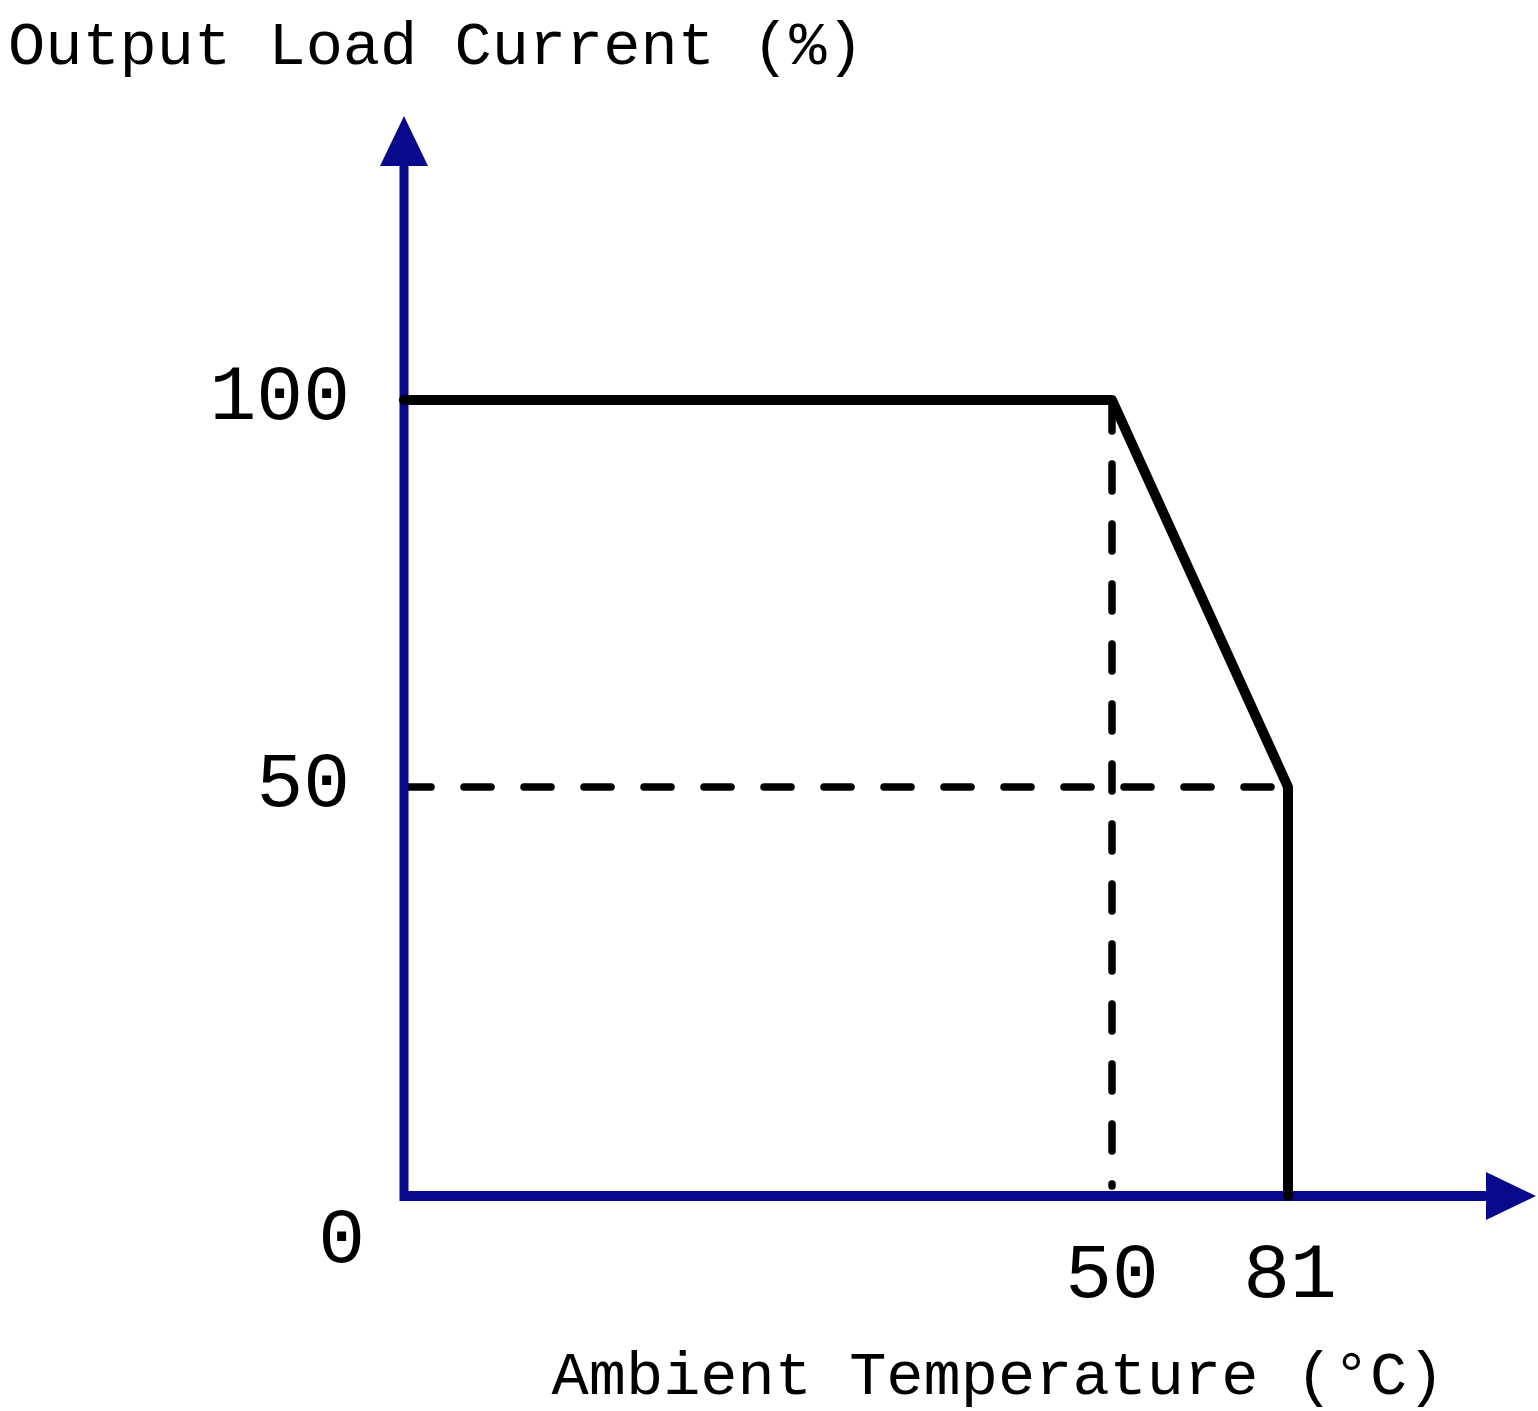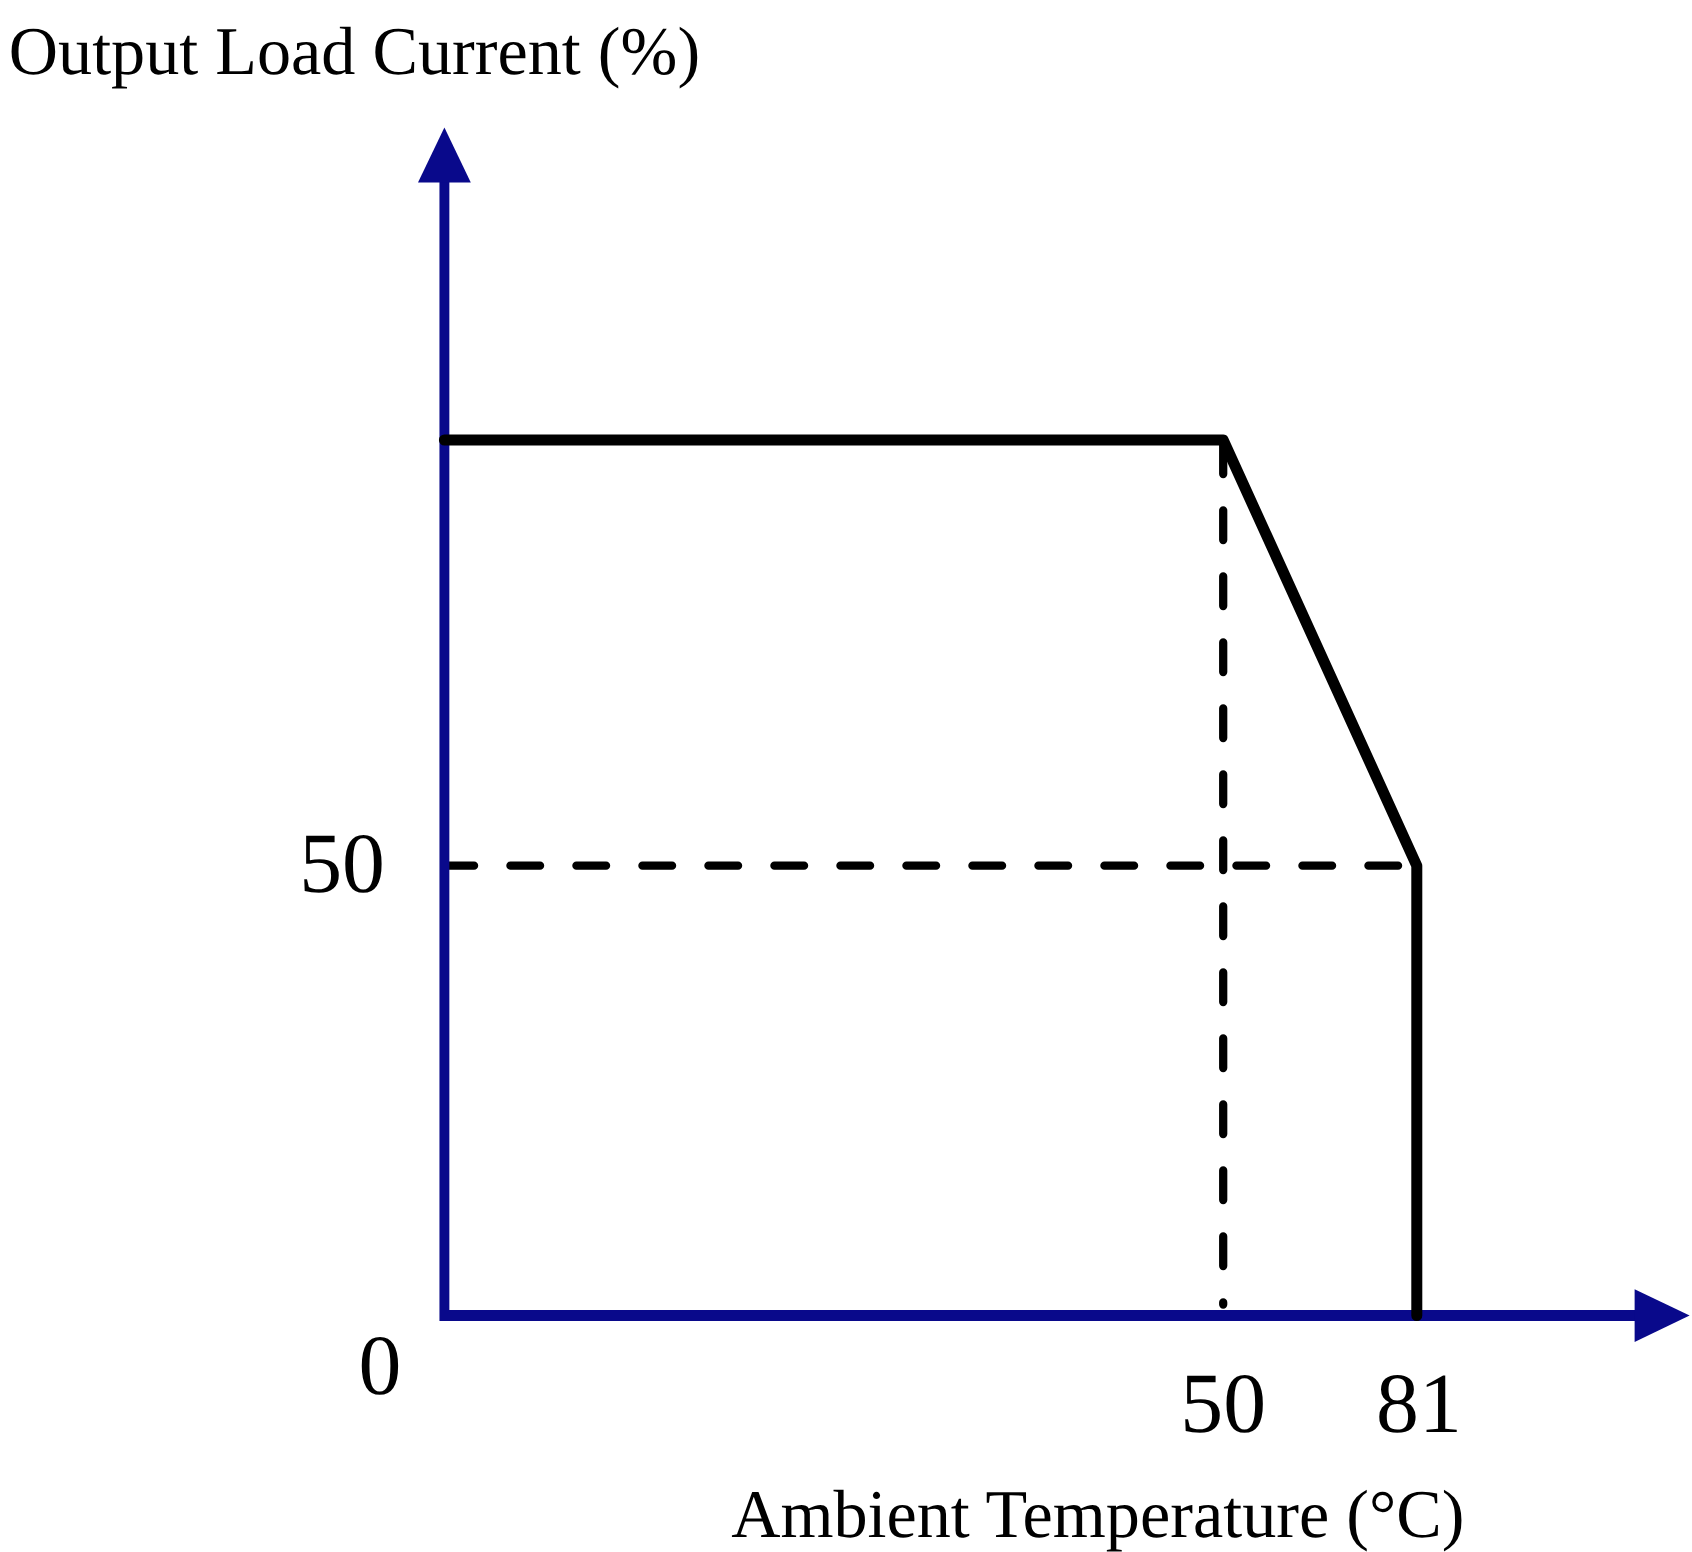--- a/index.html
+++ b/index.html
@@ -1,21 +1,21 @@
 <!DOCTYPE html>
 <html><head>
 <meta charset="utf-8">
 <style>
   html, body { margin: 0; padding: 0; background: #ffffff; }
   .chart {
     position: relative;
     width: 1538px;
     height: 1411px;
     background: #ffffff;
-    font-family: Liberation Serif, serif;
+    font-family: Liberation Mono, monospace;
     color: #000000;
     overflow: hidden;
   }
   .plot-svg {
     position: absolute;
     inset: 0;
     width: 1538px;
     height: 1411px;
   }
   .lbl {
@@ -45,20 +45,21 @@
       <line x1="404" y1="787" x2="1288" y2="787" stroke="#000000" stroke-width="7.5" stroke-linecap="round" stroke-dasharray="27 33" fill="none"></line>
       <line x1="404" y1="152" x2="404" y2="1201" stroke="#09098b" stroke-width="9"></line>
       <polygon points="404,116 380,166 428,166" fill="#09098b"></polygon>
       <line x1="400" y1="1196" x2="1490" y2="1196" stroke="#09098b" stroke-width="10"></line>
       <polygon points="1536,1196 1486,1172 1486,1220" fill="#09098b"></polygon>
       <polyline points="404,400 1112,400 1288,787 1288,1196" fill="none" stroke="#000000" stroke-width="10" stroke-linecap="round" stroke-linejoin="round"></polyline>
     </svg>
 
   <div class="lbl axis-title y-title">Output Load Current (%)</div>
 
+  <div class="lbl axis-number y-num y-num-100">100</div>
 
   <div class="lbl axis-number y-num y-num-50">50</div>
 
   <div class="lbl axis-number origin-num">0</div>
 
   <div class="lbl axis-number x-num x-num-50">50</div>
 
   <div class="lbl axis-number x-num x-num-55">81</div>
 
   <div class="lbl axis-title x-title">Ambient Temperature (°C)</div>

